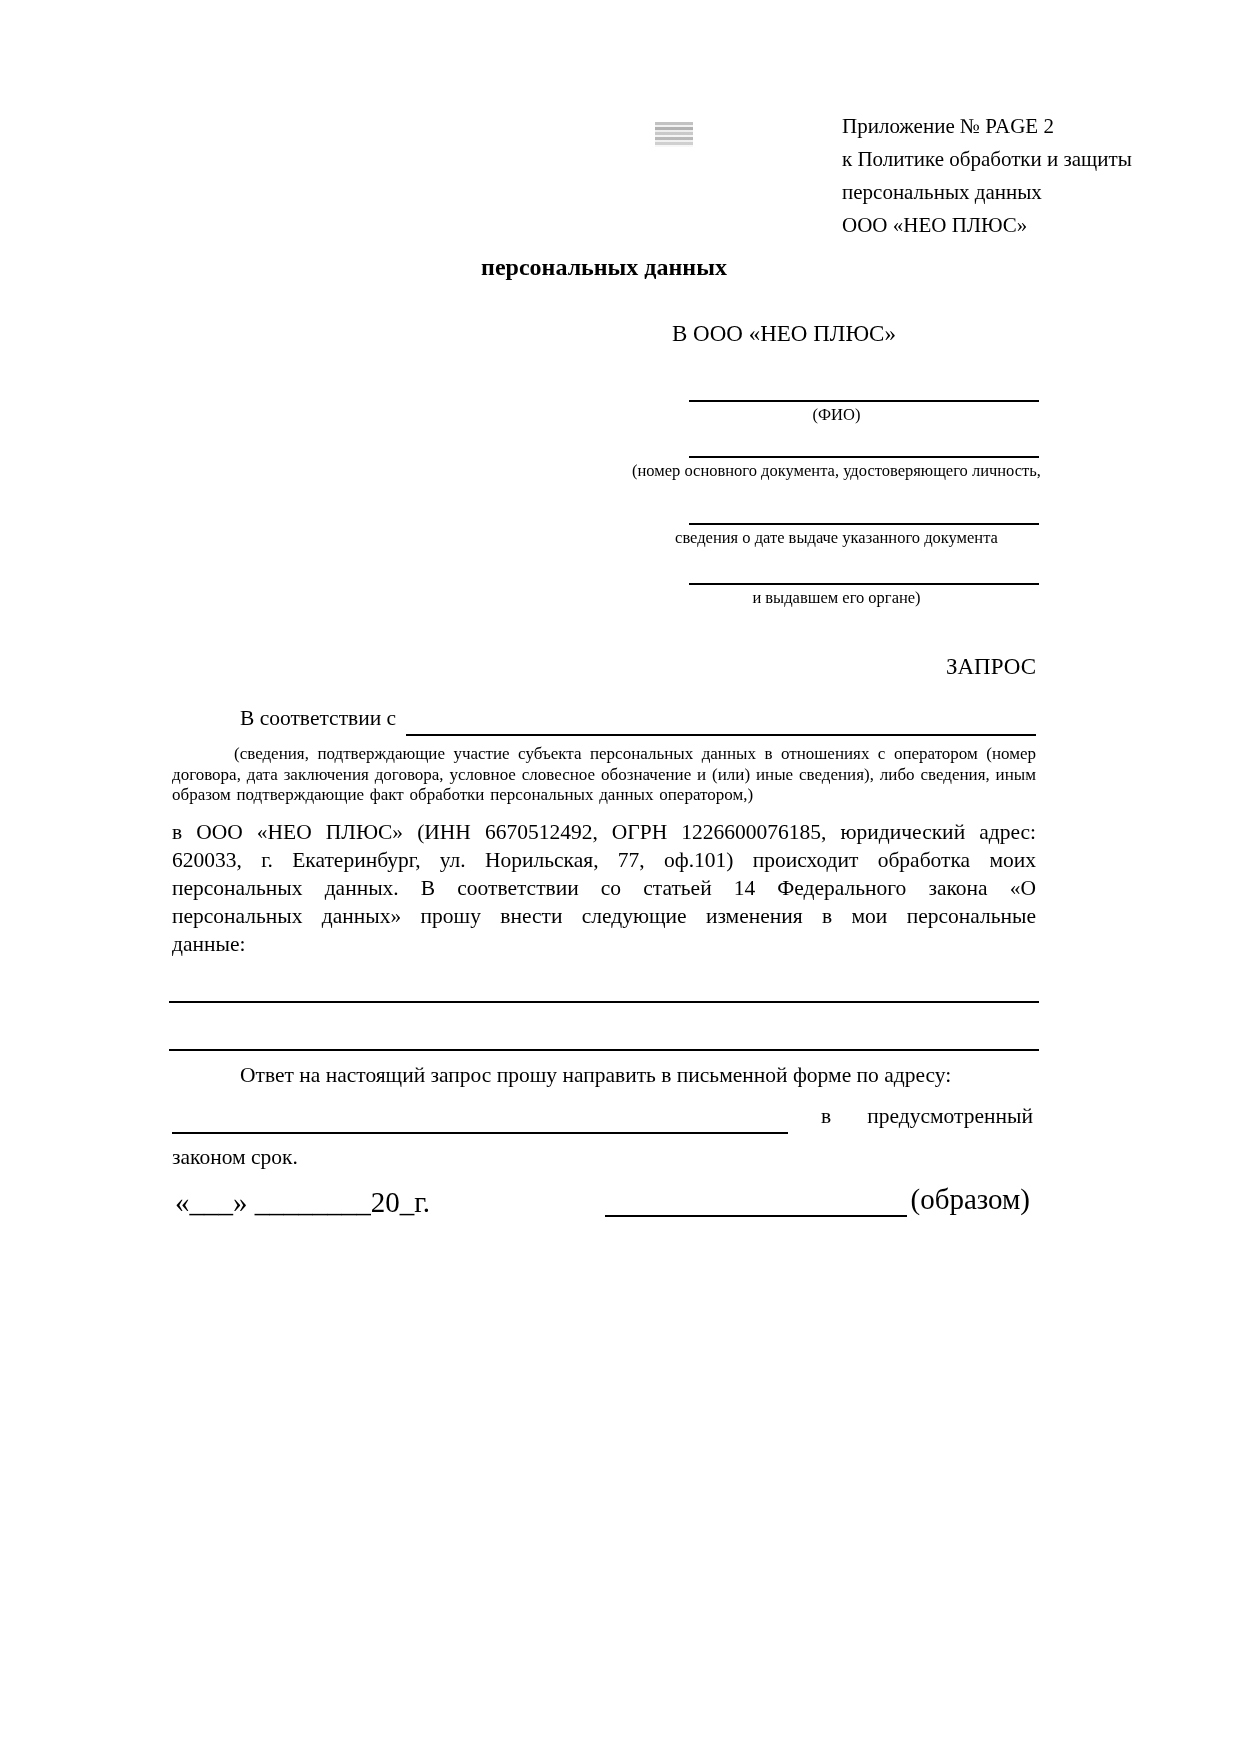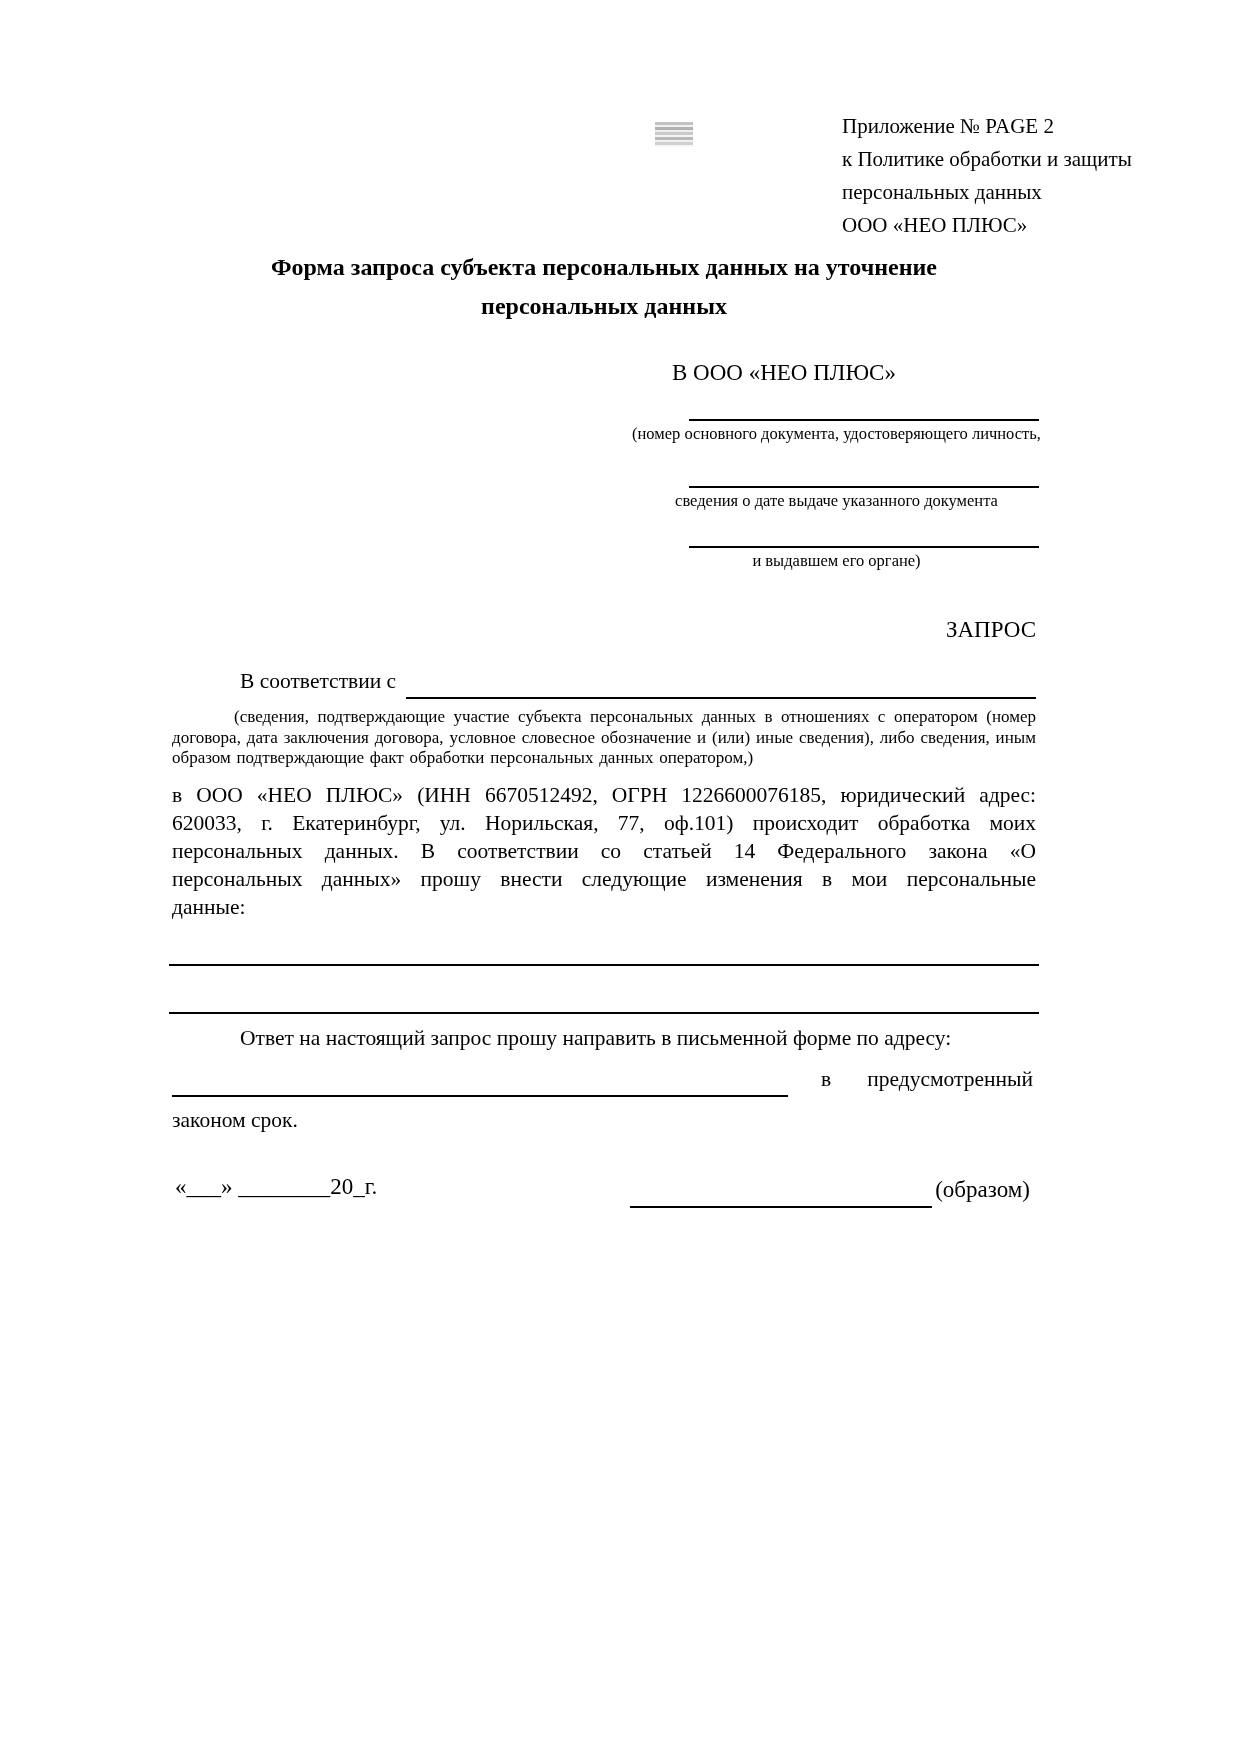--- a/index.html
+++ b/index.html
@@ -48,48 +48,51 @@
     margin-top:6px; font-size:21.5px; line-height:28px;
     text-align:justify; word-spacing:7px;
   }
   .blank-line { border-bottom:2px solid #000; height:0; }
   .bl1 { margin-top:34px; }
   .bl2 { margin-top:40px; }
   .response-lead { margin-top:6px; font-size:21.5px; line-height:30px; text-indent:68px; }
   .address-row { display:flex; justify-content:space-between; align-items:flex-end; font-size:21.5px; line-height:30px; margin-top:2px; }
   .address-line { width:616px; height:26px; border-bottom:2px solid #000; }
   .law-term { font-size:21.5px; line-height:30px; margin-top:2px; }
-  .date-row { display:flex; justify-content:space-between; align-items:flex-start; margin-top:28px; font-size:23px; line-height:30px; }
+  .date-row { display:flex; justify-content:space-between; align-items:flex-end; font-size:29px; line-height:30px; }
   .sig-group { display:flex; align-items:flex-end; }
   .sig-line { width:302px; border-bottom:2px solid #000; height:24px; }
 </style>
 </head>
 <body>
 
 <div class="page">
 
   <div class="artifact"></div>
 
   <div class="header-block">
     <div>Приложение №  PAGE 2</div>
     <div>к Политике обработки и защиты</div>
     <div>персональных данных</div>
     <div>ООО «НЕО ПЛЮС»</div>
   </div>
 
   <div class="content">
 
     <div class="title">
-      <div>Форма запроса субъекта персональных данных на уточнение</div>
       <div>персональных данных</div>
     </div>
 
     <div class="addressee-to">В ООО «НЕО ПЛЮС»</div>
 
     <div class="fields">
+      <div>
+        <div class="field-line f1"></div>
+        <div class="field-caption">(ФИО)</div>
+      </div>
       <div>
         <div class="field-line f2"></div>
         <div class="field-caption">(номер основного документа, удостоверяющего личность,</div>
       </div>
       <div>
         <div class="field-line f3"></div>
         <div class="field-caption">сведения о дате выдаче указанного документа</div>
       </div>
       <div>
         <div class="field-line f4"></div>

